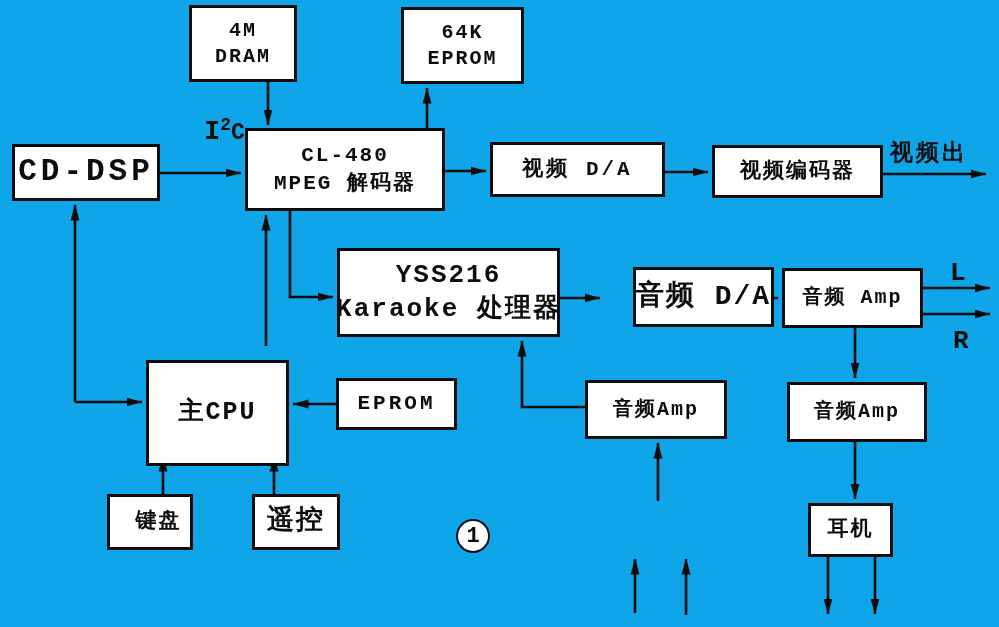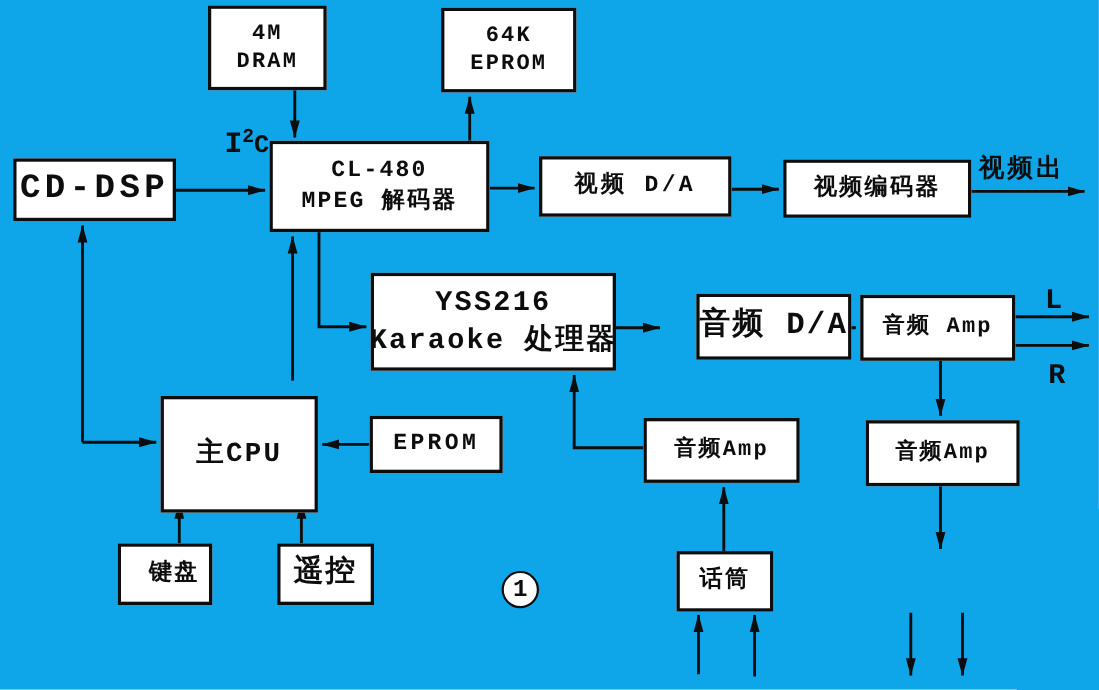--- a/index.html
+++ b/index.html
@@ -125,24 +125,24 @@
   </div>
 
   <div class="box" style="left:107px;top:494px;width:86px;height:56px;font-size:21px;padding-left:17px;">
     <div class="bl">键盘</div>
   </div>
 
   <div class="box" style="left:252px;top:494px;width:88px;height:56px;font-size:27px;">
     <div class="bl">遥控</div>
   </div>
 
-  <div class="box" style="left:615px;top:501px;width:88px;height:55px;font-size:21px;">
-    <div class="bl">话筒</div>
+
+  <div class="box" style="left:808px;top:503px;width:85px;height:54px;font-size:21px;">
+    <div class="bl">耳机</div>
   </div>
-
 
   <div class="lbl" style="left:160px;top:115px;font-size:27px;margin-left:44px;">
     <span>I</span><span class="sup" style="font-size:18px;">2</span><span style="font-size:23px;">C</span>
   </div>
 
   <div class="lbl" style="left:890px;top:137px;font-size:23px;letter-spacing:3px;">视频出</div>
 
   <div class="lbl" style="left:950px;top:258px;font-size:26px;">L</div>
 
   <div class="lbl" style="left:953px;top:326px;font-size:26px;">R</div>

